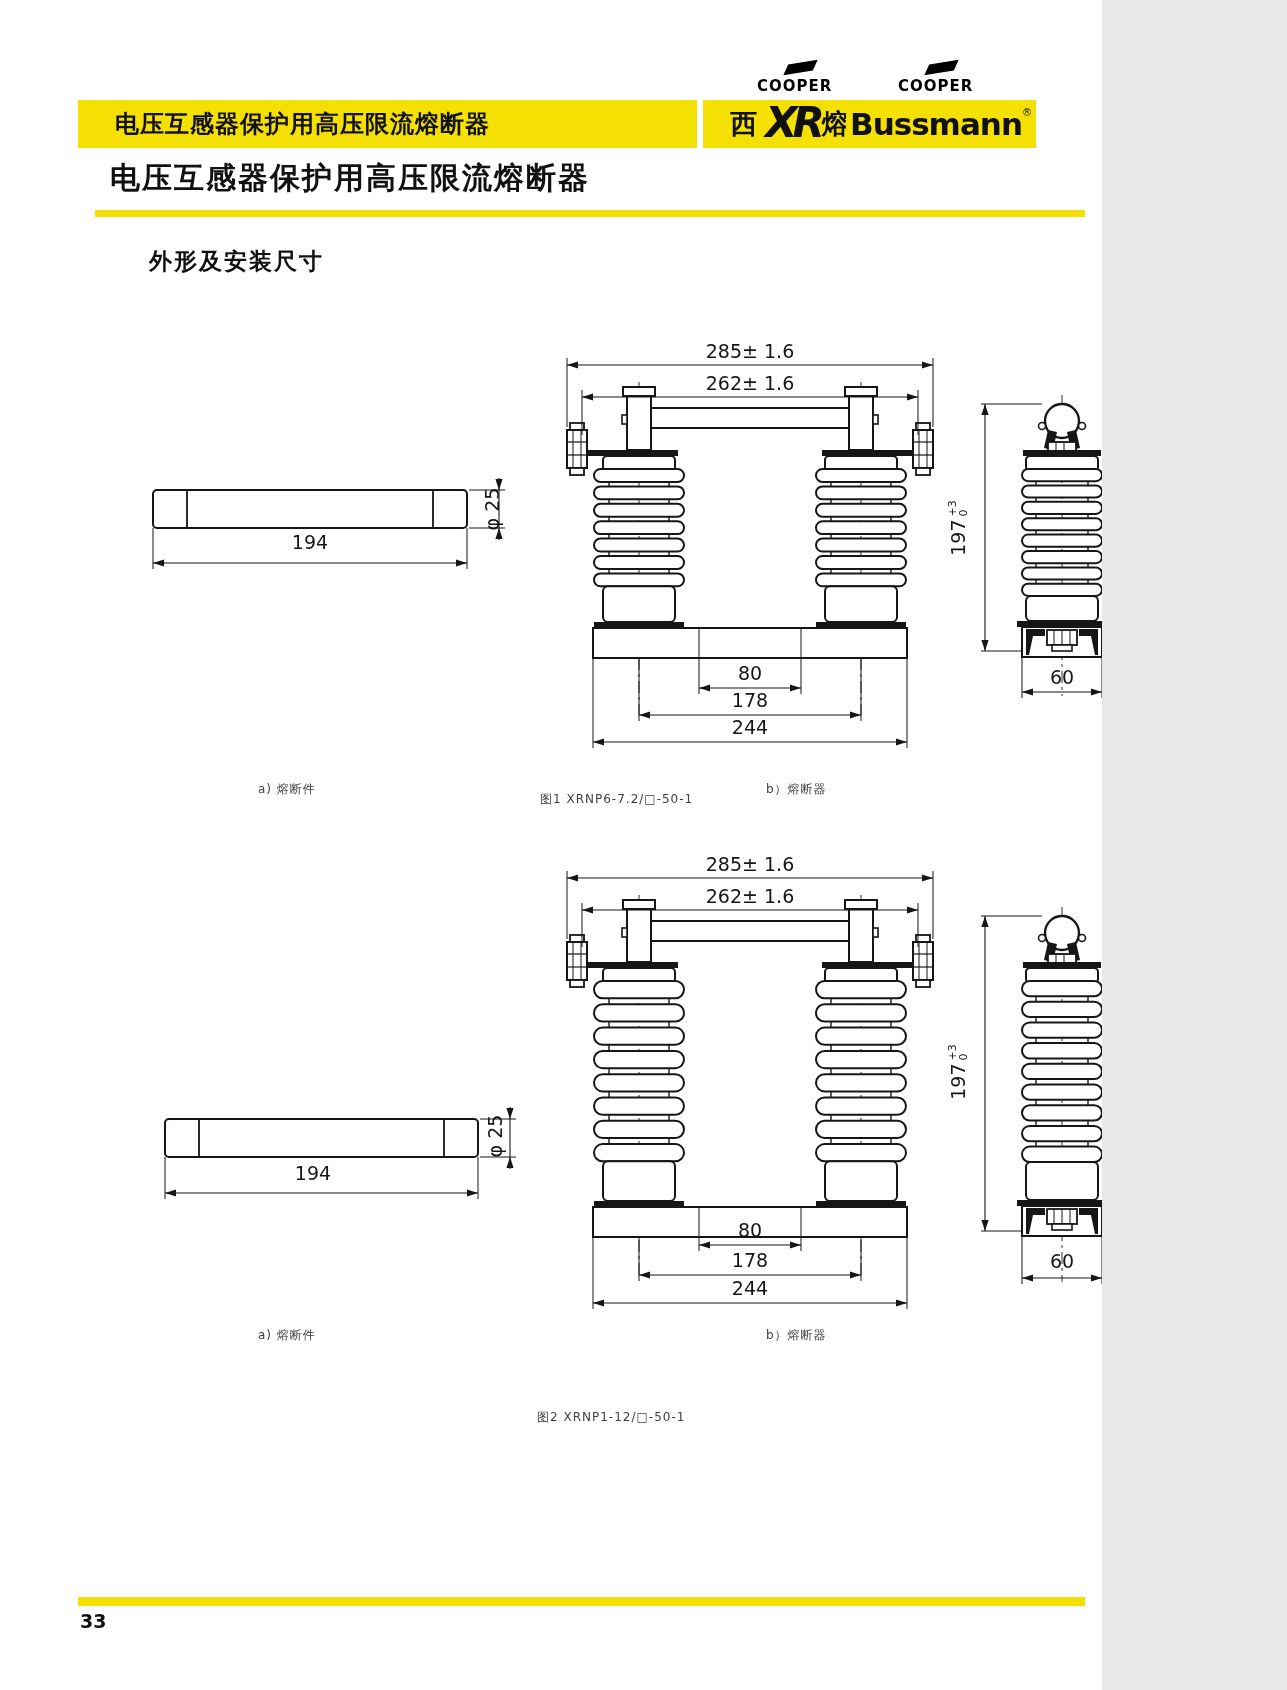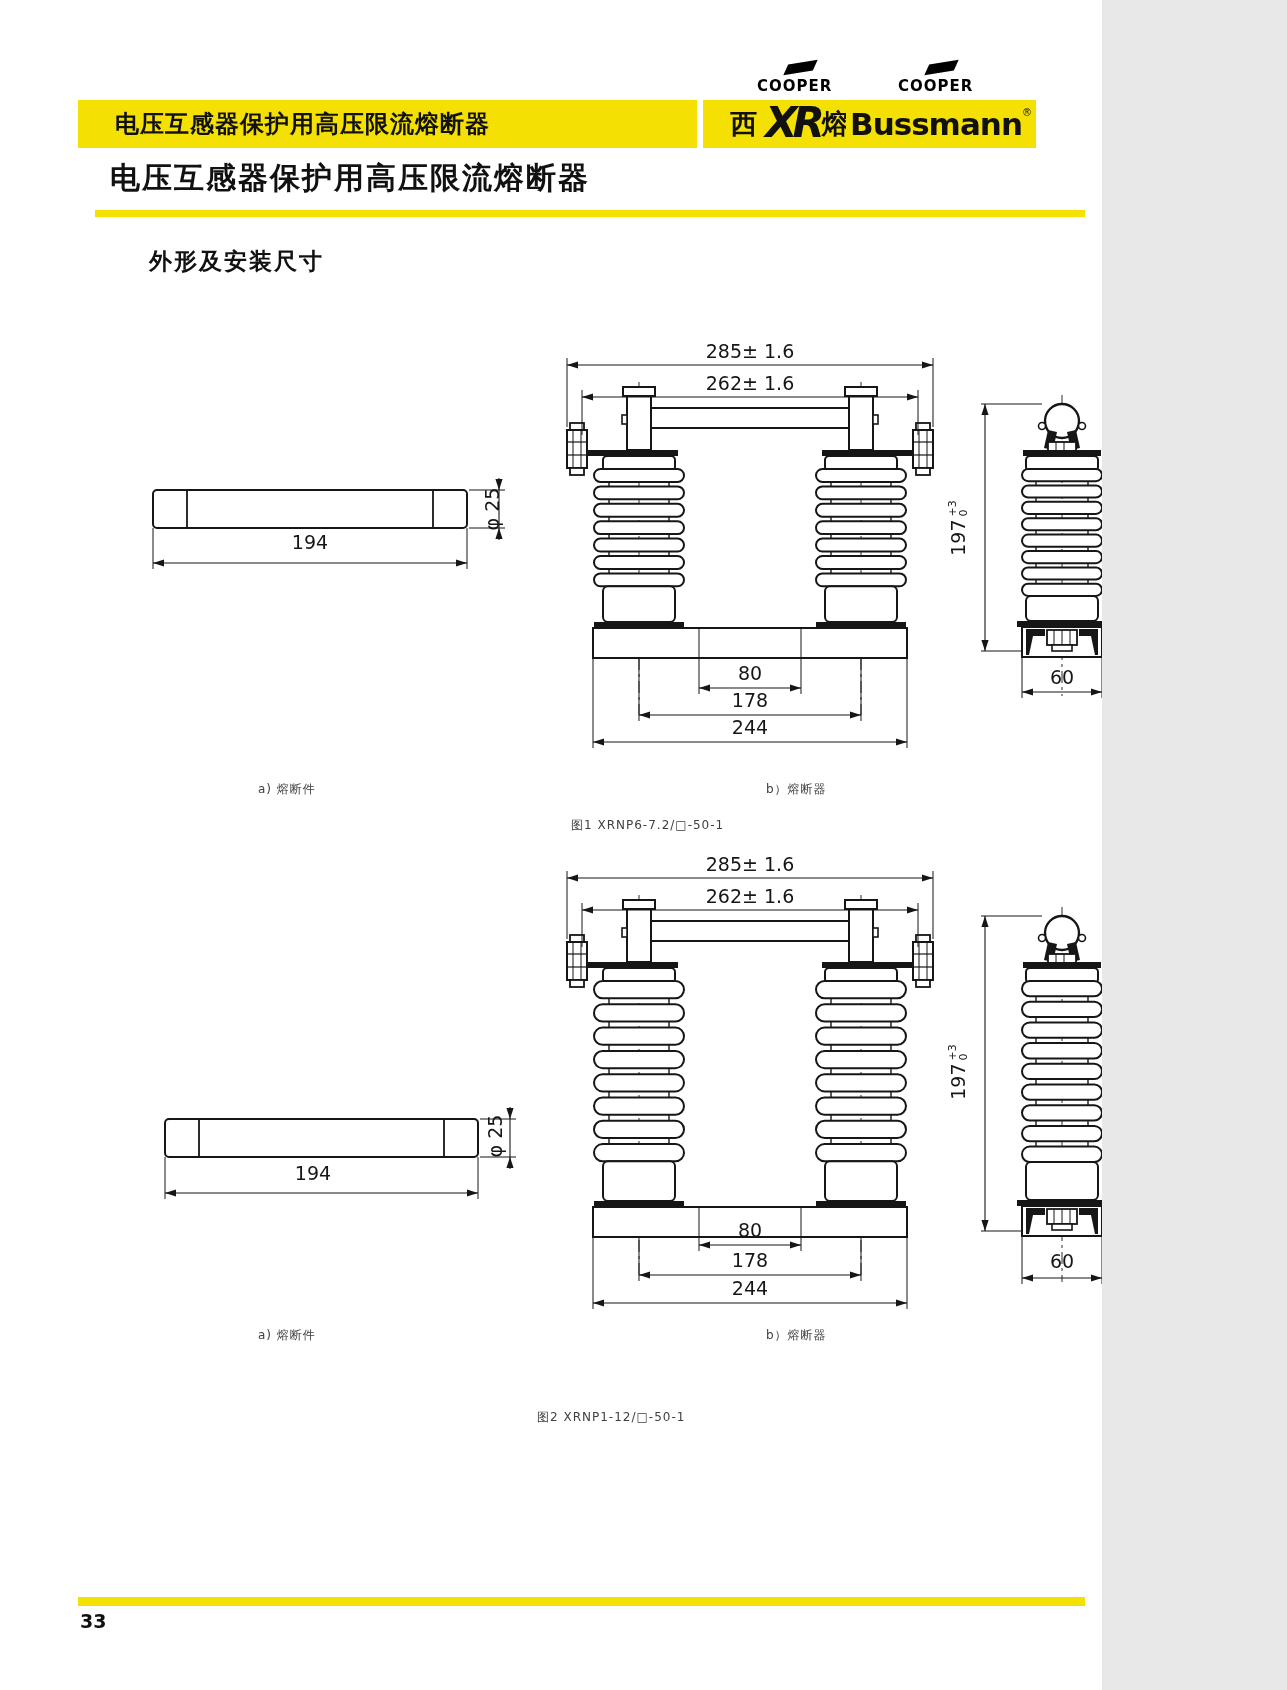--- a/index.html
+++ b/index.html
@@ -413,21 +413,21 @@
   <div class="dim rot tolwrap" style="left:958px;top:528px;">
     <span>197</span>
     <span class="tol">
       <span>+3</span>
       <span>0</span>
     </span>
   </div>
   <div class="dim ctr" style="left:1062px;top:666px;">60</div>
   <div class="cap" style="left:258px;top:781px;">a) 熔断件</div>
   <div class="cap" style="left:766px;top:781px;">b）熔断器</div>
-  <div class="cap" style="left:540px;top:817px;margin-left:31px;">图1 XRNP6-7.2/□-50-1</div>
+  <div class="cap" style="left:540px;top:791px;">图1 XRNP6-7.2/□-50-1</div>
 
   <div class="dim ctr" style="left:750px;top:853px;">285± 1.6</div>
   <div class="dim ctr" style="left:750px;top:885px;">262± 1.6</div>
   <div class="dim ctr" style="left:750px;top:1219px;">80</div>
   <div class="dim ctr" style="left:750px;top:1249px;">178</div>
   <div class="dim ctr" style="left:750px;top:1277px;">244</div>
   <div class="dim ctr" style="left:313px;top:1162px;">194</div>
   <div class="dim rot" style="left:495px;top:1136px;">φ 25</div>
   <div class="dim rot tolwrap" style="left:958px;top:1072px;">
     <span>197</span>

